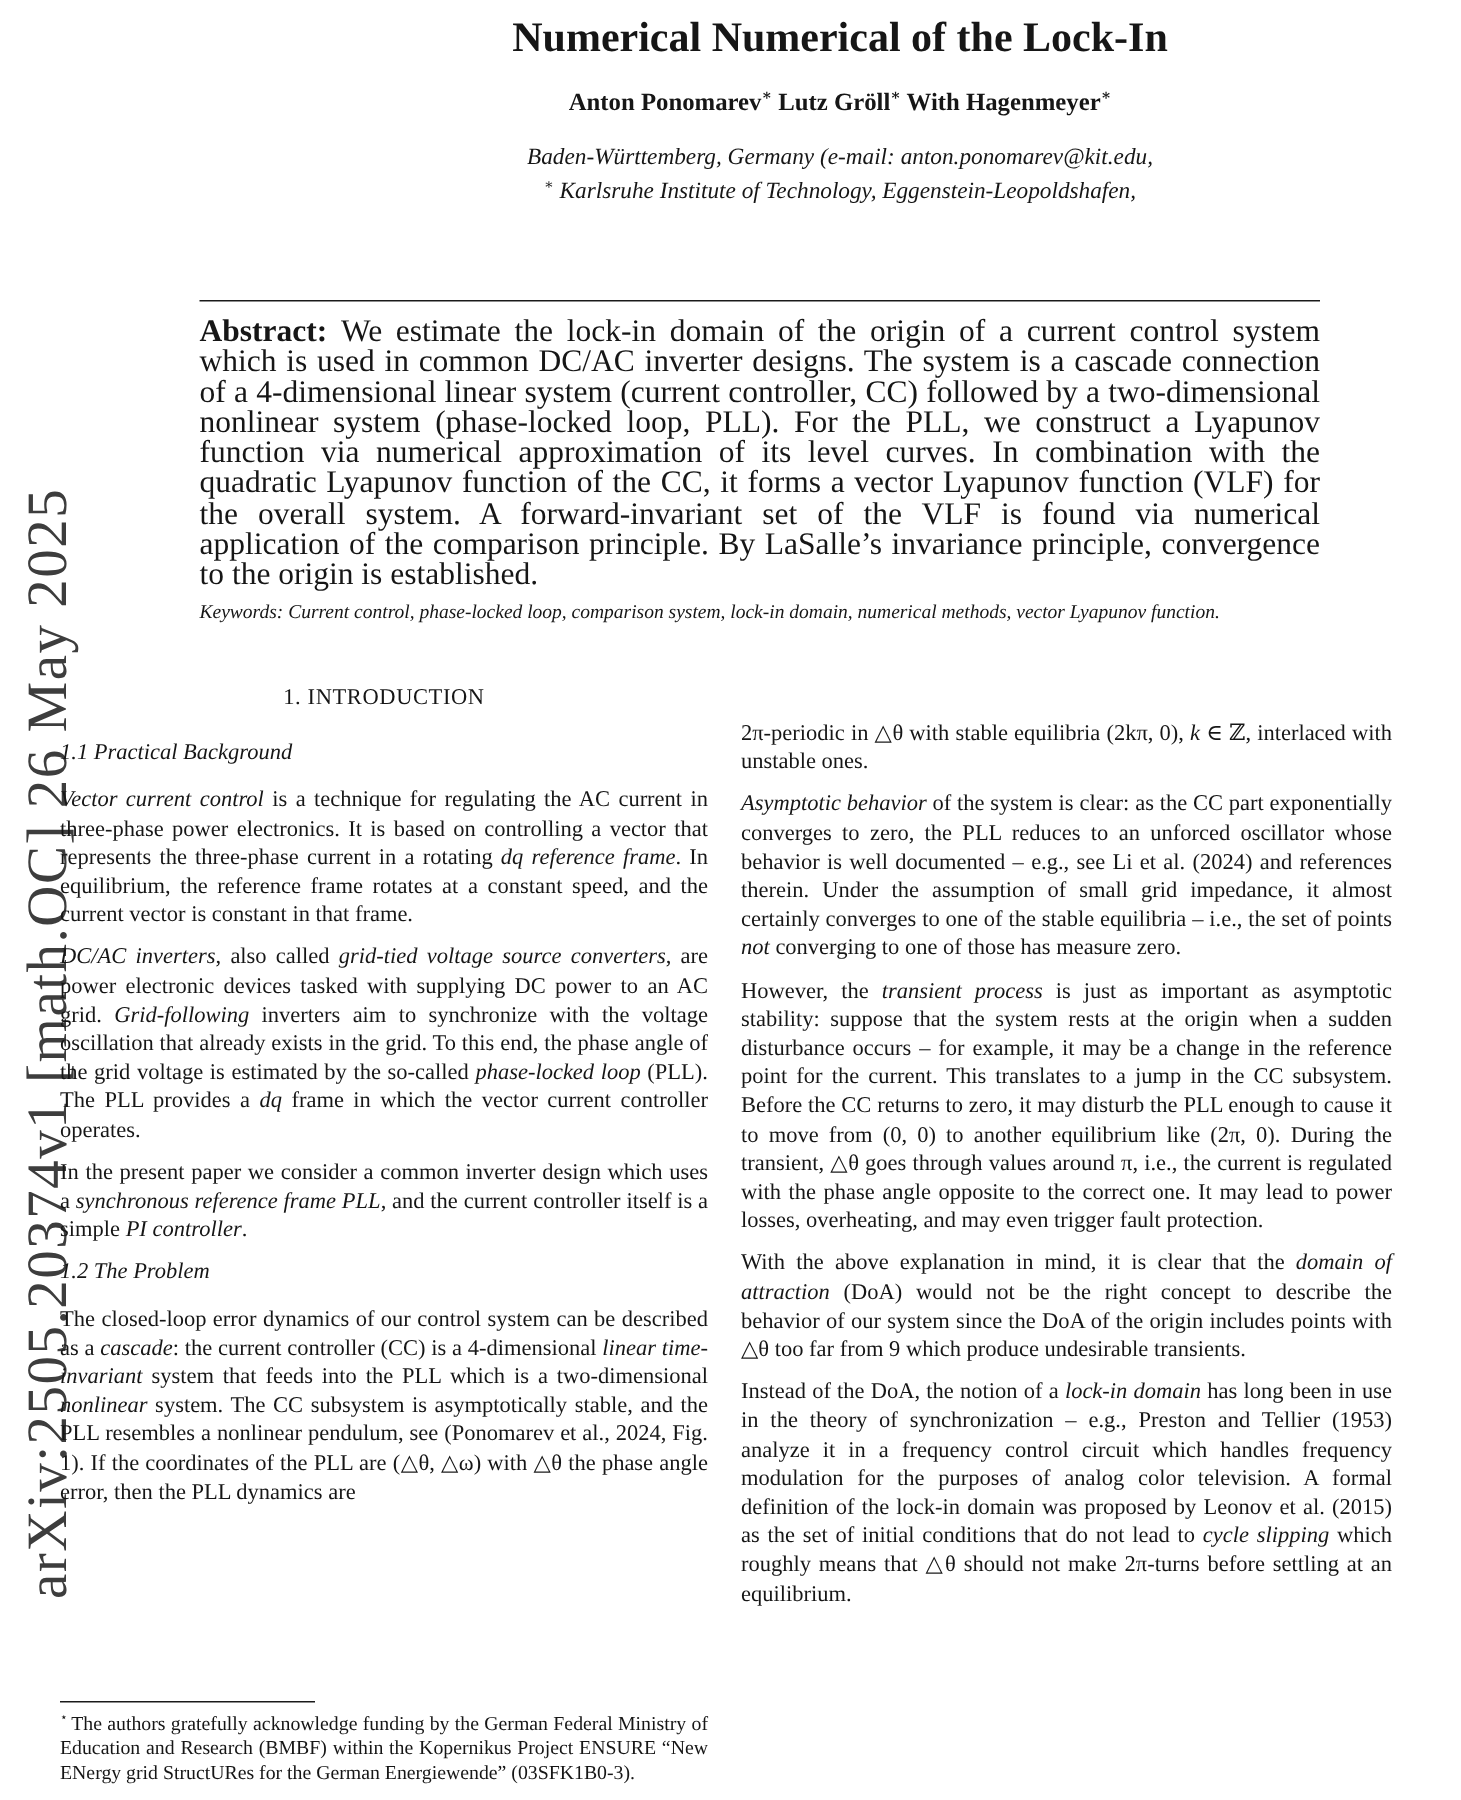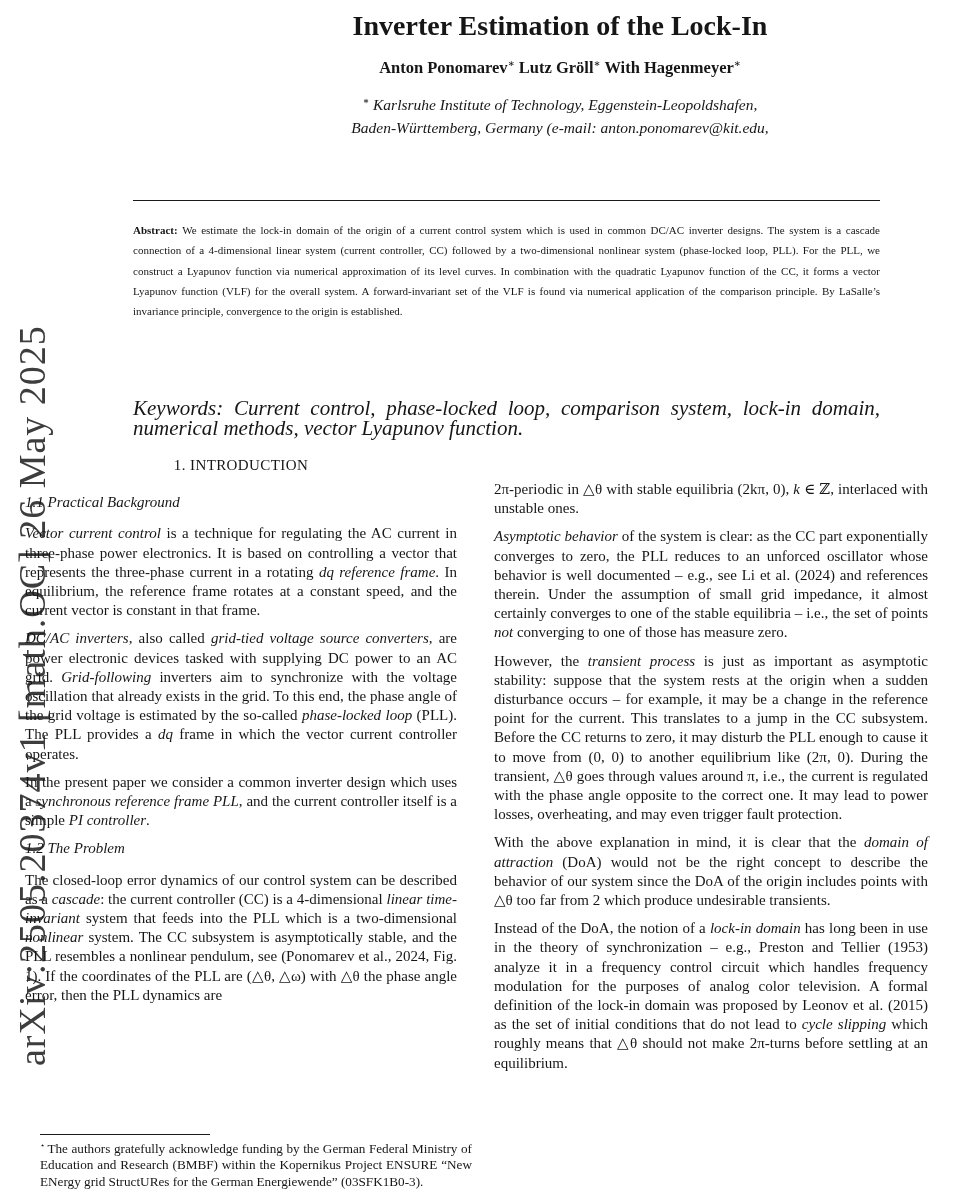--- a/index.html
+++ b/index.html
@@ -53,47 +53,47 @@
   .abstract-rule {
     position: absolute;
     left: 133px;
     top: 200px;
     width: 747px;
     border-top: 1.6px solid #1a1a1a;
   }
   .abstract-block {
     position: absolute;
     left: 133px;
-    top: 220px;
+    top: 210px;
     width: 747px;
-    font-size: 11px;
+    font-size: 21px;
     line-height: 20.3px;
     text-align: justify;
     hyphens: auto;
   }
   .keywords-block {
     position: absolute;
     left: 133px;
     top: 398px;
     width: 747px;
-    font-size: 21px;
+    font-size: 13px;
     line-height: 20.3px;
     text-align: justify;
   }
 
   .col {
     position: absolute;
     top: 456px;
     width: 432px;
     font-size: 15px;
     line-height: 19.2px;
     text-align: justify;
     hyphens: auto;
   }
-  .col-left  { left: 25px; }
+  .col-left  { left: 40px; }
   .col-right { left: 494px; width: 434px; margin-top: 24px; }
 
   .section-heading {
     text-align: center;
     letter-spacing: 0.4px;
     margin: 0 0 18px 0;
   }
   .subsection-heading {
     font-style: italic;
     margin: 0 0 12px 0;
@@ -117,26 +117,26 @@
 </style>
 </head>
 <body>
 
 <div class="page">
 
   <div class="arxiv-strip">arXiv:2505.20374v1  [math.OC]  26 May 2025</div>
 
   <div class="header-block">
     <div class="paper-title">
-      <div>Inverter Estimation of the Lock-In</div>
+      <div>Numerical Numerical of the Lock-In</div>
     </div>
     <div class="authors-line"><span>Anton Ponomarev</span><sup>∗</sup><span> Lutz Gröll</span><sup>∗</sup><span> With Hagenmeyer</span><sup>∗</sup></div>
     <div class="affiliation">
+      <div><span>Baden-Württemberg, Germany (e-mail: anton.ponomarev@kit.edu,</span></div>
       <div><sup>∗</sup><span> Karlsruhe Institute of Technology, Eggenstein-Leopoldshafen,</span></div>
-      <div><span>Baden-Württemberg, Germany (e-mail: anton.ponomarev@kit.edu,</span></div>
     </div>
   </div>
 
   <div class="abstract-rule"></div>
 
   <div class="abstract-block"><span style="font-weight: bold;">Abstract: </span><span>We estimate the lock-in domain of the origin of a current control system which is used in common DC/AC inverter designs. The system is a cascade connection of a 4-dimensional linear system (current controller, CC) followed by a two-dimensional nonlinear system (phase-locked loop, PLL). For the PLL, we construct a Lyapunov function via numerical approximation of its level curves. In combination with the quadratic Lyapunov function of the CC, it forms a vector Lyapunov function (VLF) for the overall system. A forward-invariant set of the VLF is found via numerical application of the comparison principle. By LaSalle’s invariance principle, convergence to the origin is established.</span></div>
 
   <div class="keywords-block"><span style="font-style: italic;">Keywords: </span><span style="font-style: italic;">Current control, phase-locked loop, comparison system, lock-in domain, numerical methods, vector Lyapunov function.</span></div>
 
   <div class="col col-left">
@@ -146,21 +146,21 @@
     <p><span style="font-style: italic;">DC/AC inverters</span><span>, also called </span><span style="font-style: italic;">grid-tied voltage source converters</span><span>, are power electronic devices tasked with supplying DC power to an AC grid. </span><span style="font-style: italic;">Grid-following</span><span> inverters aim to synchronize with the voltage oscillation that already exists in the grid. To this end, the phase angle of the grid voltage is estimated by the so-called </span><span style="font-style: italic;">phase-locked loop</span><span> (PLL). The PLL provides a </span><span style="font-style: italic;">dq</span><span> frame in which the vector current controller operates.</span></p>
     <p><span>In the present paper we consider a common inverter design which uses a </span><span style="font-style: italic;">synchronous reference frame PLL</span><span>, and the current controller itself is a simple </span><span style="font-style: italic;">PI controller</span><span>.</span></p>
     <div class="subsection-heading">1.2 The Problem</div>
     <p><span>The closed-loop error dynamics of our control system can be described as a </span><span style="font-style: italic;">cascade</span><span>: the current controller (CC) is a 4-dimensional </span><span style="font-style: italic;">linear time-invariant</span><span> system that feeds into the PLL which is a two-dimensional </span><span style="font-style: italic;">nonlinear</span><span> system. The CC subsystem is asymptotically stable, and the PLL resembles a nonlinear pendulum, see (Ponomarev et al., 2024, Fig. 1). If the coordinates of the PLL are (△θ, △ω) with △θ the phase angle error, then the PLL dynamics are</span></p>
   </div>
 
   <div class="col col-right">
     <p><span>2π-periodic in △θ with stable equilibria (2kπ, 0), </span><span style="font-style: italic;">k</span><span> ∈ ℤ, interlaced with unstable ones.</span></p>
     <p><span style="font-style: italic;">Asymptotic behavior</span><span> of the system is clear: as the CC part exponentially converges to zero, the PLL reduces to an unforced oscillator whose behavior is well documented – e.g., see Li et al. (2024) and references therein. Under the assumption of small grid impedance, it almost certainly converges to one of the stable equilibria – i.e., the set of points </span><span style="font-style: italic;">not</span><span> converging to one of those has measure zero.</span></p>
     <p><span>However, the </span><span style="font-style: italic;">transient process</span><span> is just as important as asymptotic stability: suppose that the system rests at the origin when a sudden disturbance occurs – for example, it may be a change in the reference point for the current. This translates to a jump in the CC subsystem. Before the CC returns to zero, it may disturb the PLL enough to cause it to move from (0, 0) to another equilibrium like (2π, 0). During the transient, △θ goes through values around π, i.e., the current is regulated with the phase angle opposite to the correct one. It may lead to power losses, overheating, and may even trigger fault protection.</span></p>
-    <p><span>With the above explanation in mind, it is clear that the </span><span style="font-style: italic;">domain of attraction</span><span> (DoA) would not be the right concept to describe the behavior of our system since the DoA of the origin includes points with △θ too far from 2 which produce undesirable transients.</span></p>
+    <p><span>With the above explanation in mind, it is clear that the </span><span style="font-style: italic;">domain of attraction</span><span> (DoA) would not be the right concept to describe the behavior of our system since the DoA of the origin includes points with △θ too far from 9 which produce undesirable transients.</span></p>
     <p><span>Instead of the DoA, the notion of a </span><span style="font-style: italic;">lock-in domain</span><span> has long been in use in the theory of synchronization – e.g., Preston and Tellier (1953) analyze it in a frequency control circuit which handles frequency modulation for the purposes of analog color television. A formal definition of the lock-in domain was proposed by Leonov et al. (2015) as the set of initial conditions that do not lead to </span><span style="font-style: italic;">cycle slipping</span><span> which roughly means that △θ should not make 2π-turns before settling at an equilibrium.</span></p>
   </div>
 
   <div class="footnote-block">
     <div class="footnote-rule"></div>
     <div><sup>⋆ </sup><span>The authors gratefully acknowledge funding by the German Federal Ministry of Education and Research (BMBF) within the Kopernikus Project ENSURE “New ENergy grid StructURes for the German Energiewende” (03SFK1B0-3).</span></div>
   </div>
 
 </div>
 

